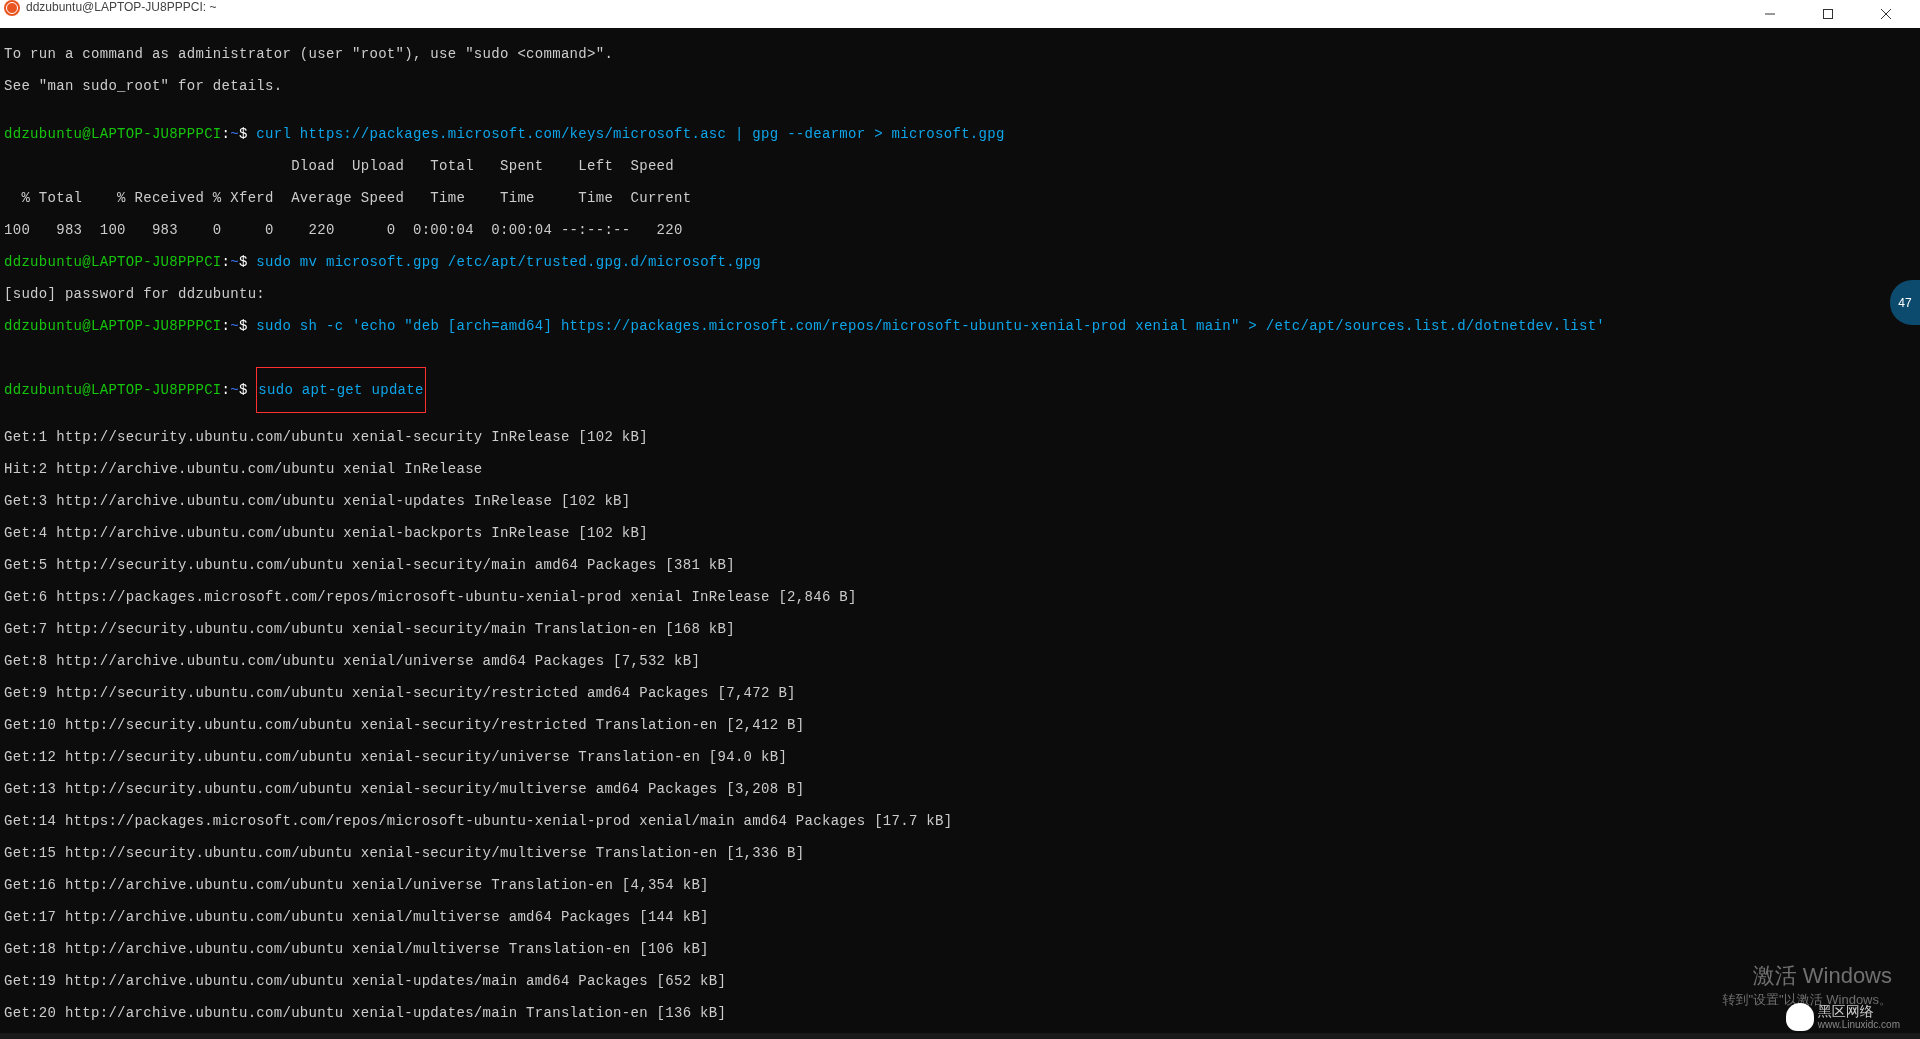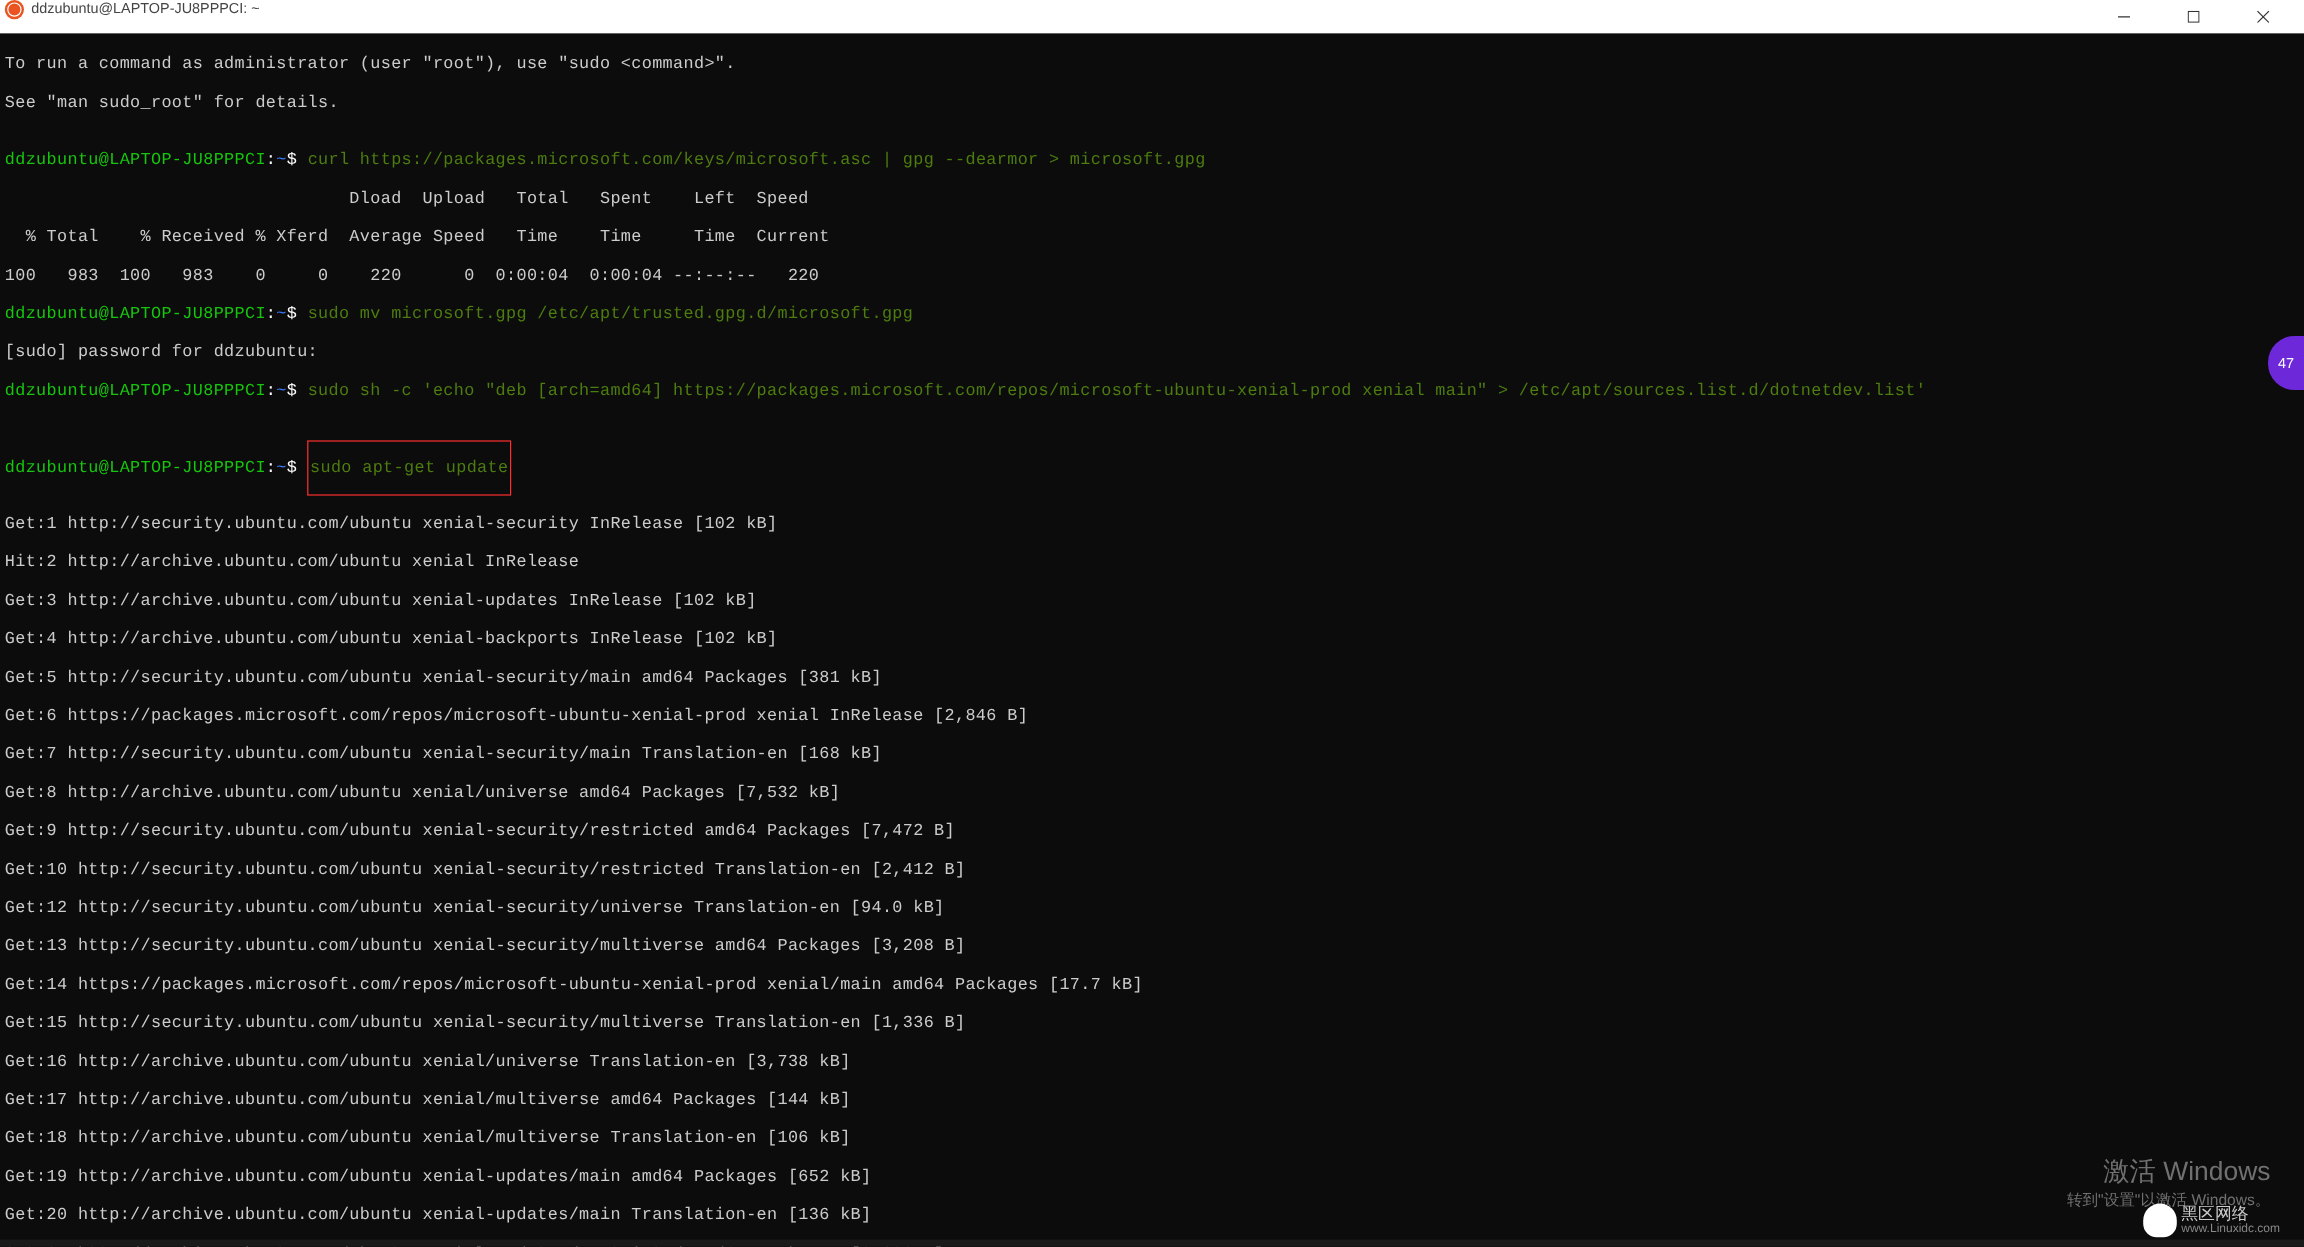--- a/index.html
+++ b/index.html
@@ -56,21 +56,21 @@
       padding: 2px 4px;
       line-height: 16px;
       white-space: pre;
       font-size: 14px;
       letter-spacing: 0.3px;
     }
     .prompt-user { color: #16c60c; }
     .prompt-colon { color: #ffffff; }
     .prompt-path { color: #3b78ff; }
     .prompt-dollar { color: #ffffff; }
-    .cmd-text { color: #4d7c0f; }
+    .cmd-text { color: #0ea5e9; }
     .output-text { color: #cccccc; }
     .highlight-box {
       border: 1px solid #ff3030;
       padding: 14px 1px;
       display: inline-block;
       margin-top: 17px;
     }
     .watermark {
       position: absolute;
       bottom: 30px;
@@ -80,21 +80,21 @@
       text-align: right;
     }
     .watermark .wm1 { font-size: 22px; }
     .watermark .wm2 { font-size: 13px; }
     .green-badge {
       position: absolute;
       top: 280px;
       right: 0;
       width: 30px;
       height: 45px;
-      background: #6d28d9;
+      background: #0c4a6e;
       border-radius: 22px 0 0 22px;
       color: white;
       display: flex;
       align-items: center;
       justify-content: center;
       font-size: 12px;
       font-family: sans-serif;
     }
     .bottom-logo {
       position: absolute;
@@ -171,21 +171,21 @@
 <div><span class="output-text">Get:5 http://security.ubuntu.com/ubuntu xenial-security/main amd64 Packages [381 kB]</span></div>
 <div><span class="output-text">Get:6 https://packages.microsoft.com/repos/microsoft-ubuntu-xenial-prod xenial InRelease [2,846 B]</span></div>
 <div><span class="output-text">Get:7 http://security.ubuntu.com/ubuntu xenial-security/main Translation-en [168 kB]</span></div>
 <div><span class="output-text">Get:8 http://archive.ubuntu.com/ubuntu xenial/universe amd64 Packages [7,532 kB]</span></div>
 <div><span class="output-text">Get:9 http://security.ubuntu.com/ubuntu xenial-security/restricted amd64 Packages [7,472 B]</span></div>
 <div><span class="output-text">Get:10 http://security.ubuntu.com/ubuntu xenial-security/restricted Translation-en [2,412 B]</span></div>
 <div><span class="output-text">Get:12 http://security.ubuntu.com/ubuntu xenial-security/universe Translation-en [94.0 kB]</span></div>
 <div><span class="output-text">Get:13 http://security.ubuntu.com/ubuntu xenial-security/multiverse amd64 Packages [3,208 B]</span></div>
 <div><span class="output-text">Get:14 https://packages.microsoft.com/repos/microsoft-ubuntu-xenial-prod xenial/main amd64 Packages [17.7 kB]</span></div>
 <div><span class="output-text">Get:15 http://security.ubuntu.com/ubuntu xenial-security/multiverse Translation-en [1,336 B]</span></div>
-<div><span class="output-text">Get:16 http://archive.ubuntu.com/ubuntu xenial/universe Translation-en [3,738 kB]</span></div>
+<div><span class="output-text">Get:16 http://archive.ubuntu.com/ubuntu xenial/universe Translation-en [4,354 kB]</span></div>
 <div><span class="output-text">Get:17 http://archive.ubuntu.com/ubuntu xenial/multiverse amd64 Packages [144 kB]</span></div>
 <div><span class="output-text">Get:18 http://archive.ubuntu.com/ubuntu xenial/multiverse Translation-en [106 kB]</span></div>
 <div><span class="output-text">Get:19 http://archive.ubuntu.com/ubuntu xenial-updates/main amd64 Packages [652 kB]</span></div>
 <div><span class="output-text">Get:20 http://archive.ubuntu.com/ubuntu xenial-updates/main Translation-en [136 kB]</span></div>
 <div><span class="output-text">Get:21 http://archive.ubuntu.com/ubuntu xenial-updates/restricted amd64 Packages [8,088 B]</span></div>
 
 
 
 
 

